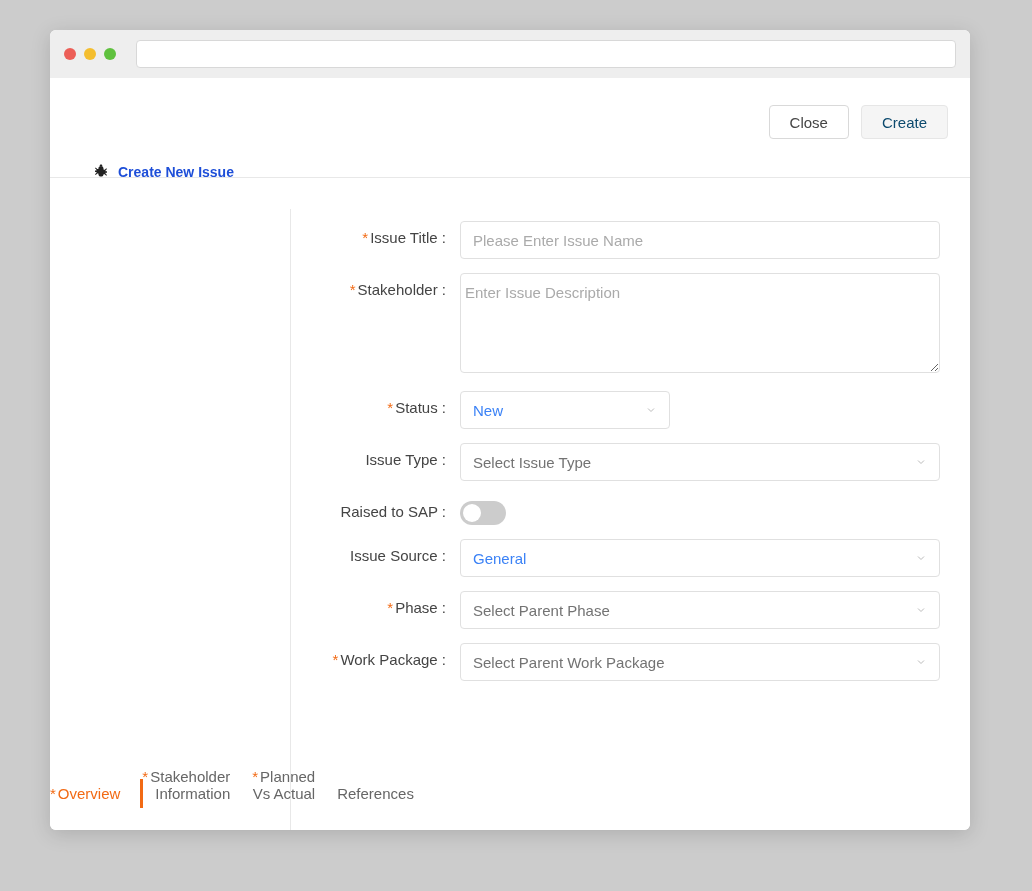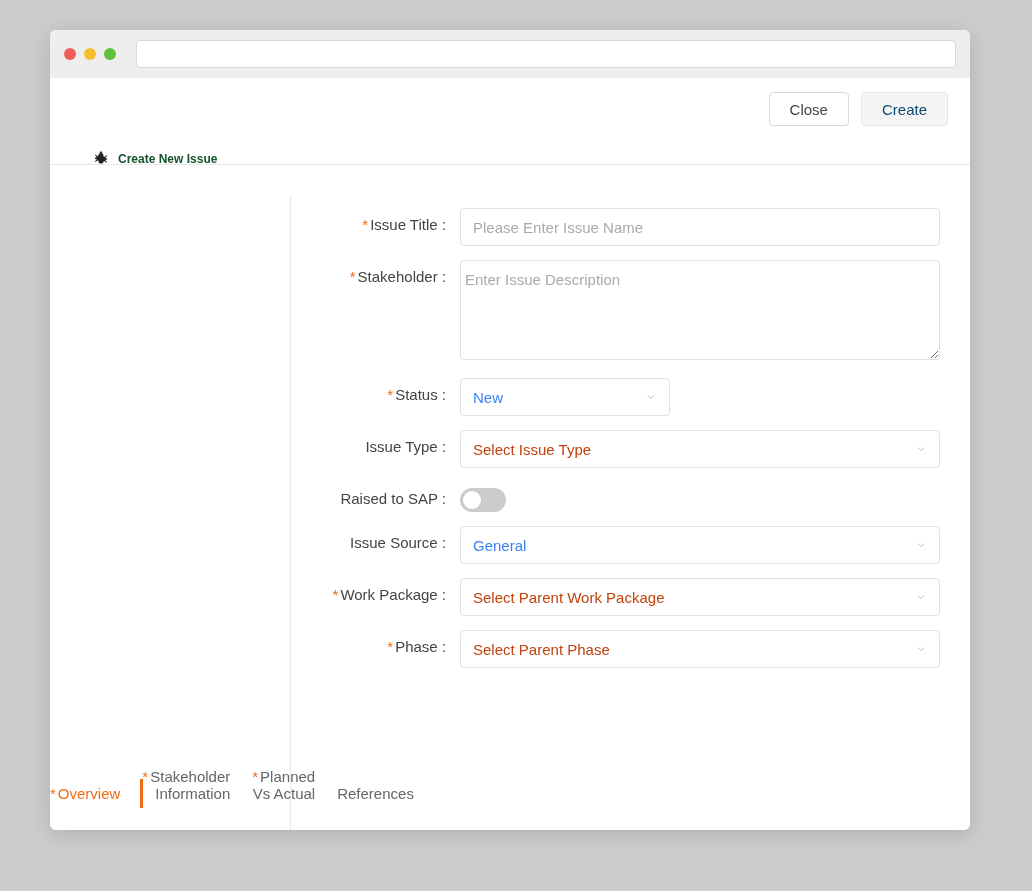--- a/index.html
+++ b/index.html
@@ -13,20 +13,21 @@
   }
   .browser-window {
     width: 920px;
     height: 800px;
     background: #fff;
     border-radius: 6px;
     box-shadow: 0 4px 20px rgba(0,0,0,0.15);
     overflow: hidden;
     display: flex;
     flex-direction: column;
+    gap: 13px;
   }
   .browser-chrome {
     height: 48px;
     background: #eeeeee;
     display: flex;
     align-items: center;
     padding: 0 14px;
     gap: 8px;
   }
   .traffic-lights { display: flex; gap: 8px; margin-right: 12px; }
@@ -87,23 +88,23 @@
     display: flex;
     align-items: center;
     gap: 8px;
     background: #fff;
     padding-right: 10px;
   }
   .bug-icon {
     width: 18px; height: 18px;
   }
   .page-title {
-    font-size: 12px;
+    font-size: 14px;
     font-weight: 600;
-    color: #14532d;
+    color: #1d4ed8;
   }
   .content {
     position: absolute;
     top: 110px;
     left: 0;
     right: 0;
     bottom: 0;
     display: flex;
   }
   .side-tabs {
@@ -177,21 +178,21 @@
   .textarea { height: 100px; padding: 10px 4px; resize: both; }
   .input::placeholder, .textarea::placeholder { color: #aaa; }
   .select {
     height: 38px;
     padding: 0 34px 0 12px;
     display: flex;
     align-items: center;
     position: relative;
     cursor: pointer;
   }
-  .select.placeholder { color: #c2410c; }
+  .select.placeholder { color: #737373; }
   .select.small { width: 210px; }
   .chevron {
     position: absolute;
     right: 12px;
     top: 50%;
     transform: translateY(-50%);
     width: 12px; height: 12px;
     color: #bbb;
   }
   .toggle {
@@ -310,40 +311,40 @@
             <div class="select">
               <span>General</span>
               <svg class="chevron" viewBox="0 0 24 24" fill="none" stroke="currentColor" stroke-width="2">
                   <polyline points="6 9 12 15 18 9"></polyline>
                 </svg>
             </div>
           </div>
         </div>
 
         <div class="form-row">
+          <div class="form-label"><span class="req-star">*</span><span>Phase :</span></div>
+          <div class="form-control">
+            <div class="select placeholder">
+              <span>Select Parent Phase</span>
+              <svg class="chevron" viewBox="0 0 24 24" fill="none" stroke="currentColor" stroke-width="2">
+                  <polyline points="6 9 12 15 18 9"></polyline>
+                </svg>
+            </div>
+          </div>
+        </div>
+
+        <div class="form-row">
           <div class="form-label"><span class="req-star">*</span><span>Work Package :</span></div>
           <div class="form-control">
             <div class="select placeholder">
               <span>Select Parent Work Package</span>
               <svg class="chevron" viewBox="0 0 24 24" fill="none" stroke="currentColor" stroke-width="2">
                   <polyline points="6 9 12 15 18 9"></polyline>
                 </svg>
             </div>
           </div>
         </div>
 
-        <div class="form-row">
-          <div class="form-label"><span class="req-star">*</span><span>Phase :</span></div>
-          <div class="form-control">
-            <div class="select placeholder">
-              <span>Select Parent Phase</span>
-              <svg class="chevron" viewBox="0 0 24 24" fill="none" stroke="currentColor" stroke-width="2">
-                  <polyline points="6 9 12 15 18 9"></polyline>
-                </svg>
-            </div>
-          </div>
-        </div>
-
       </div>
     </div>
 
   </div>
 </div>
 
 </body></html>

